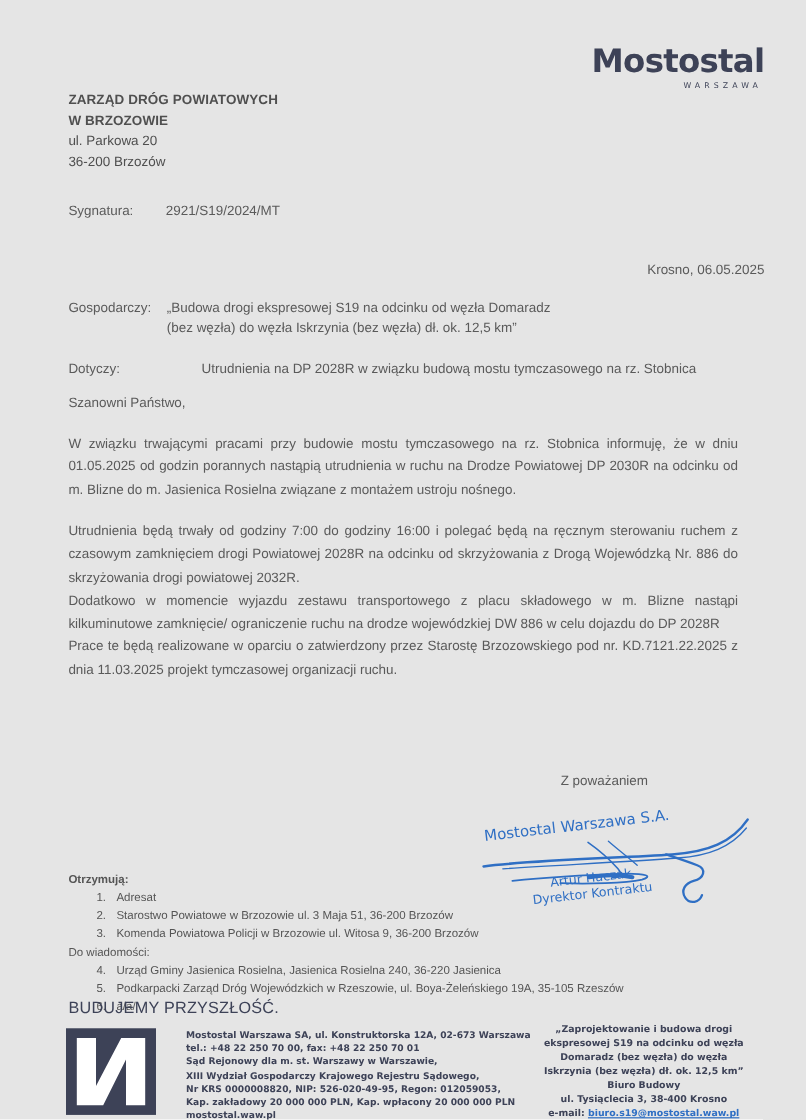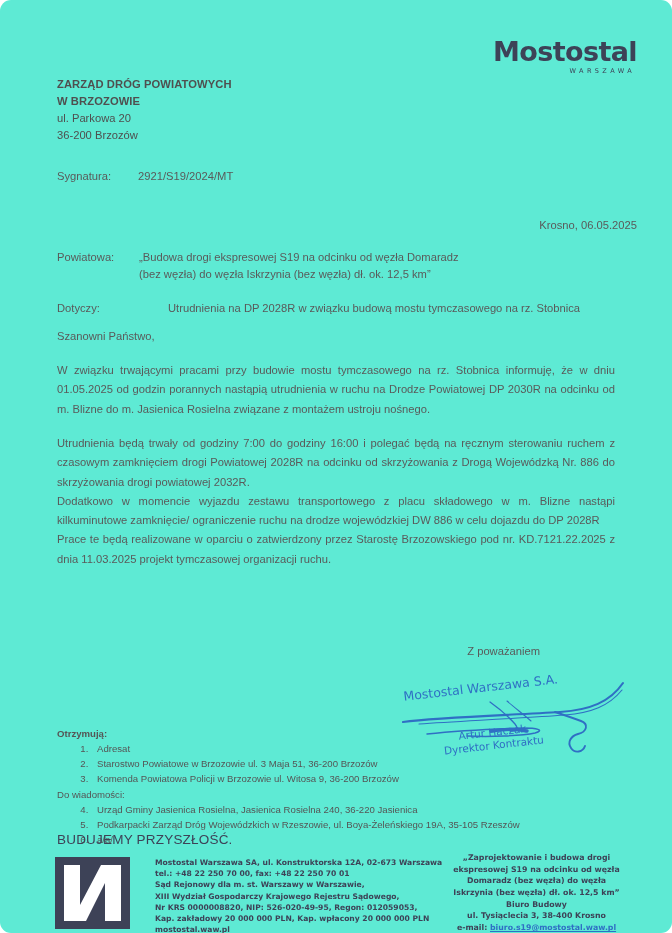--- a/index.html
+++ b/index.html
@@ -12,22 +12,21 @@
     width: 672px;
     height: 933px;
     position: relative;
     font-family: "Liberation Sans", sans-serif;
     color: #5a5a5a;
     overflow: hidden;
   }
   .page {
     position: absolute;
     inset: 0;
-    background: #5eead4;
-    border-radius: 11px;
+    background: #e5e5e5;
   }
 
   
   .brand-header {
     position: absolute;
     top: 38px;
     right: 35px;
     text-align: right;
     line-height: 1;
   }
@@ -255,21 +254,21 @@
   </div>
 
   <div class="ref-row">
     <span class="lbl">Sygnatura:</span>
     <span>2921/S19/2024/MT</span>
   </div>
 
   <div class="date-line">Krosno, 06.05.2025</div>
 
   <div class="field-row" id="row-inwestycja">
-    <span class="lbl">Powiatowa:</span>
+    <span class="lbl">Gospodarczy:</span>
     <span class="val">„Budowa drogi ekspresowej S19 na odcinku od węzła Domaradz</span>
     <span class="val">(bez węzła) do węzła Iskrzynia (bez węzła) dł. ok. 12,5 km”</span>
   </div>
 
   <div class="field-row" id="row-dotyczy">
     <span class="lbl">Dotyczy:</span>
     <span class="val">Utrudnienia na DP 2028R w związku budową mostu tymczasowego na rz. Stobnica</span>
   </div>
 
   <div class="salutation">Szanowni Państwo,</div>

